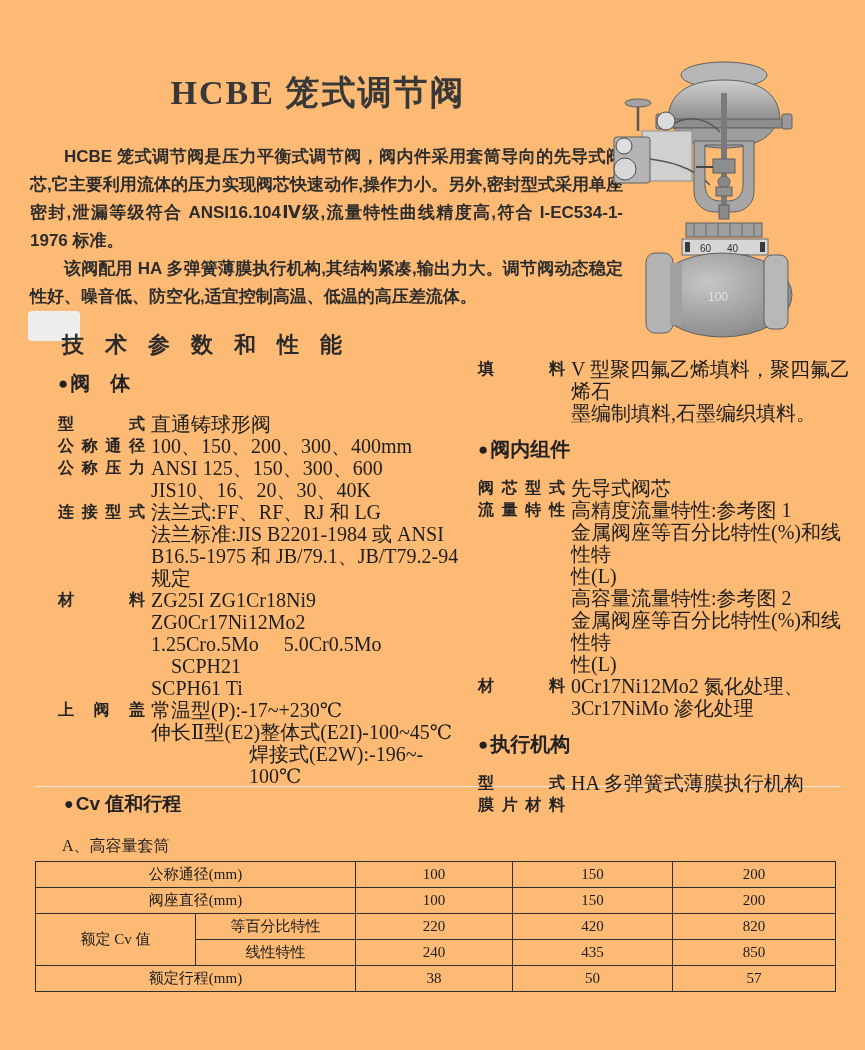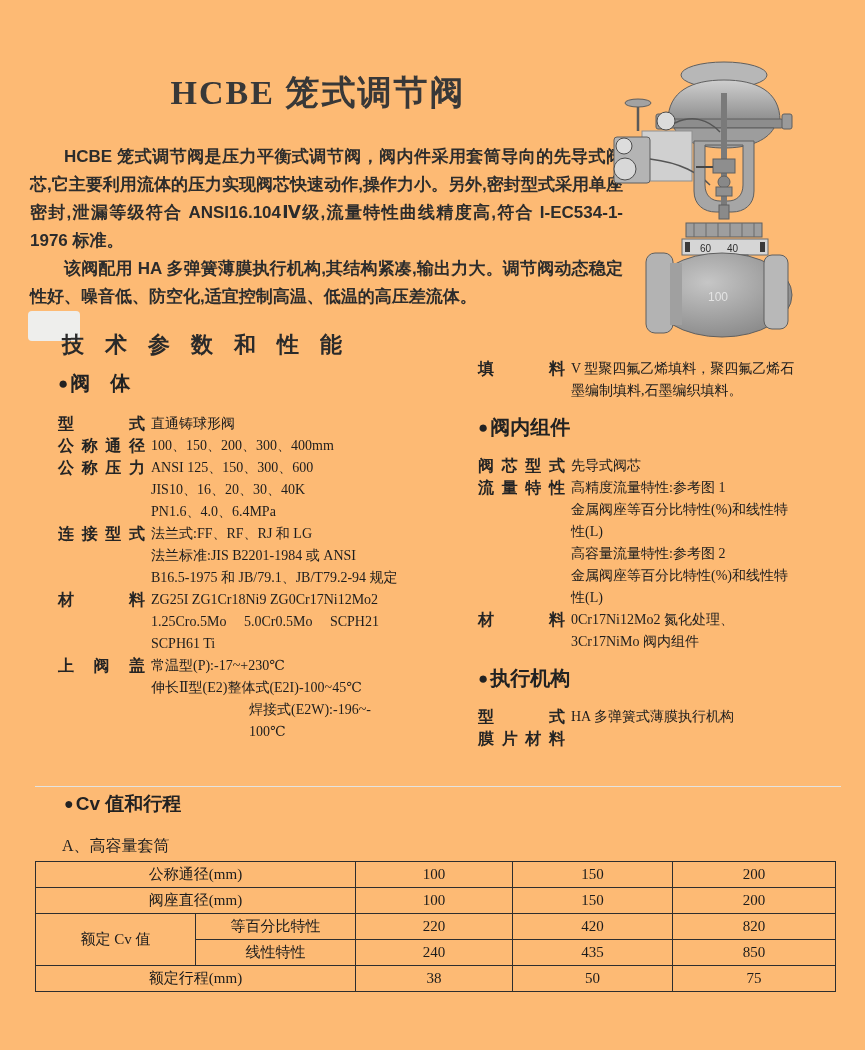--- a/index.html
+++ b/index.html
@@ -38,21 +38,21 @@
   .col-right .sec-head{margin:12px 0 14px;}
   .spec{display:flex;align-items:flex-start;}
   .spec-label{
     flex:0 0 87px;margin-right:6px;
     font-family:"Liberation Sans","DejaVu Sans",sans-serif;
     font-weight:bold;font-size:16px;line-height:22px;color:#242424;
     text-align:justify;text-align-last:justify;
   }
   .spec-val{
     flex:1;font-family:"Liberation Serif","DejaVu Serif",serif;
-    font-size:14px;line-height:22px;color:#1d1d1d;
+    font-size:20px;line-height:22px;color:#1d1d1d;
   }
   .spec-val .indent{padding-left:98px;}
   .faint-rule{left:35px;top:786px;width:806px;height:1px;background:#e4e4e1;}
   .cv-head{
     left:64px;top:791px;display:flex;align-items:center;
     font-family:"Liberation Sans","DejaVu Sans",sans-serif;
     font-weight:bold;font-size:19px;color:#222;
   }
   .cv-head .bullet{font-size:16px;margin-right:2px;line-height:1;}
   .cv-sub{left:62px;top:836px;font-size:16px;color:#222;}
@@ -163,21 +163,20 @@
       <div class="spec-label">公称通径</div>
       <div class="spec-val">
         <div>100、150、200、300、400mm</div>
       </div>
     </div>
     <div class="spec">
       <div class="spec-label">公称压力</div>
       <div class="spec-val">
         <div>ANSI 125、150、300、600</div>
         <div>JIS10、16、20、30、40K</div>
-        <div>PN1.6、4.0、6.4MPa</div>
       </div>
     </div>
     <div class="spec">
       <div class="spec-label">连接型式</div>
       <div class="spec-val">
         <div>法兰式:FF、RF、RJ 和 LG</div>
         <div>法兰标准:JIS B2201-1984 或 ANSI</div>
         <div>B16.5-1975 和 JB/79.1、JB/T79.2-94 规定</div>
       </div>
     </div>
@@ -228,21 +227,21 @@
         <div>性(L)</div>
         <div>高容量流量特性:参考图 2</div>
         <div>金属阀座等百分比特性(%)和线性特</div>
         <div>性(L)</div>
       </div>
     </div>
     <div class="spec">
       <div class="spec-label">材料</div>
       <div class="spec-val">
         <div>0Cr17Ni12Mo2 氮化处理、</div>
-        <div>3Cr17NiMo 阀内组件</div>
+        <div>3Cr17NiMo 渗化处理</div>
       </div>
     </div>
 
     <div class="sec-head">
       <span class="bullet">●</span>
       <span>执行机构</span>
     </div>
 
     <div class="spec">
       <div class="spec-label">型式</div>
@@ -292,18 +291,18 @@
       <tr>
         <td>线性特性</td>
         <td>240</td>
         <td>435</td>
         <td>850</td>
       </tr>
       <tr>
         <td colspan="2">额定行程(mm)</td>
         <td>38</td>
         <td>50</td>
-        <td>75</td>
+        <td>57</td>
       </tr>
     </tbody>
   </table>
 
 </div>
 
 </body></html>

